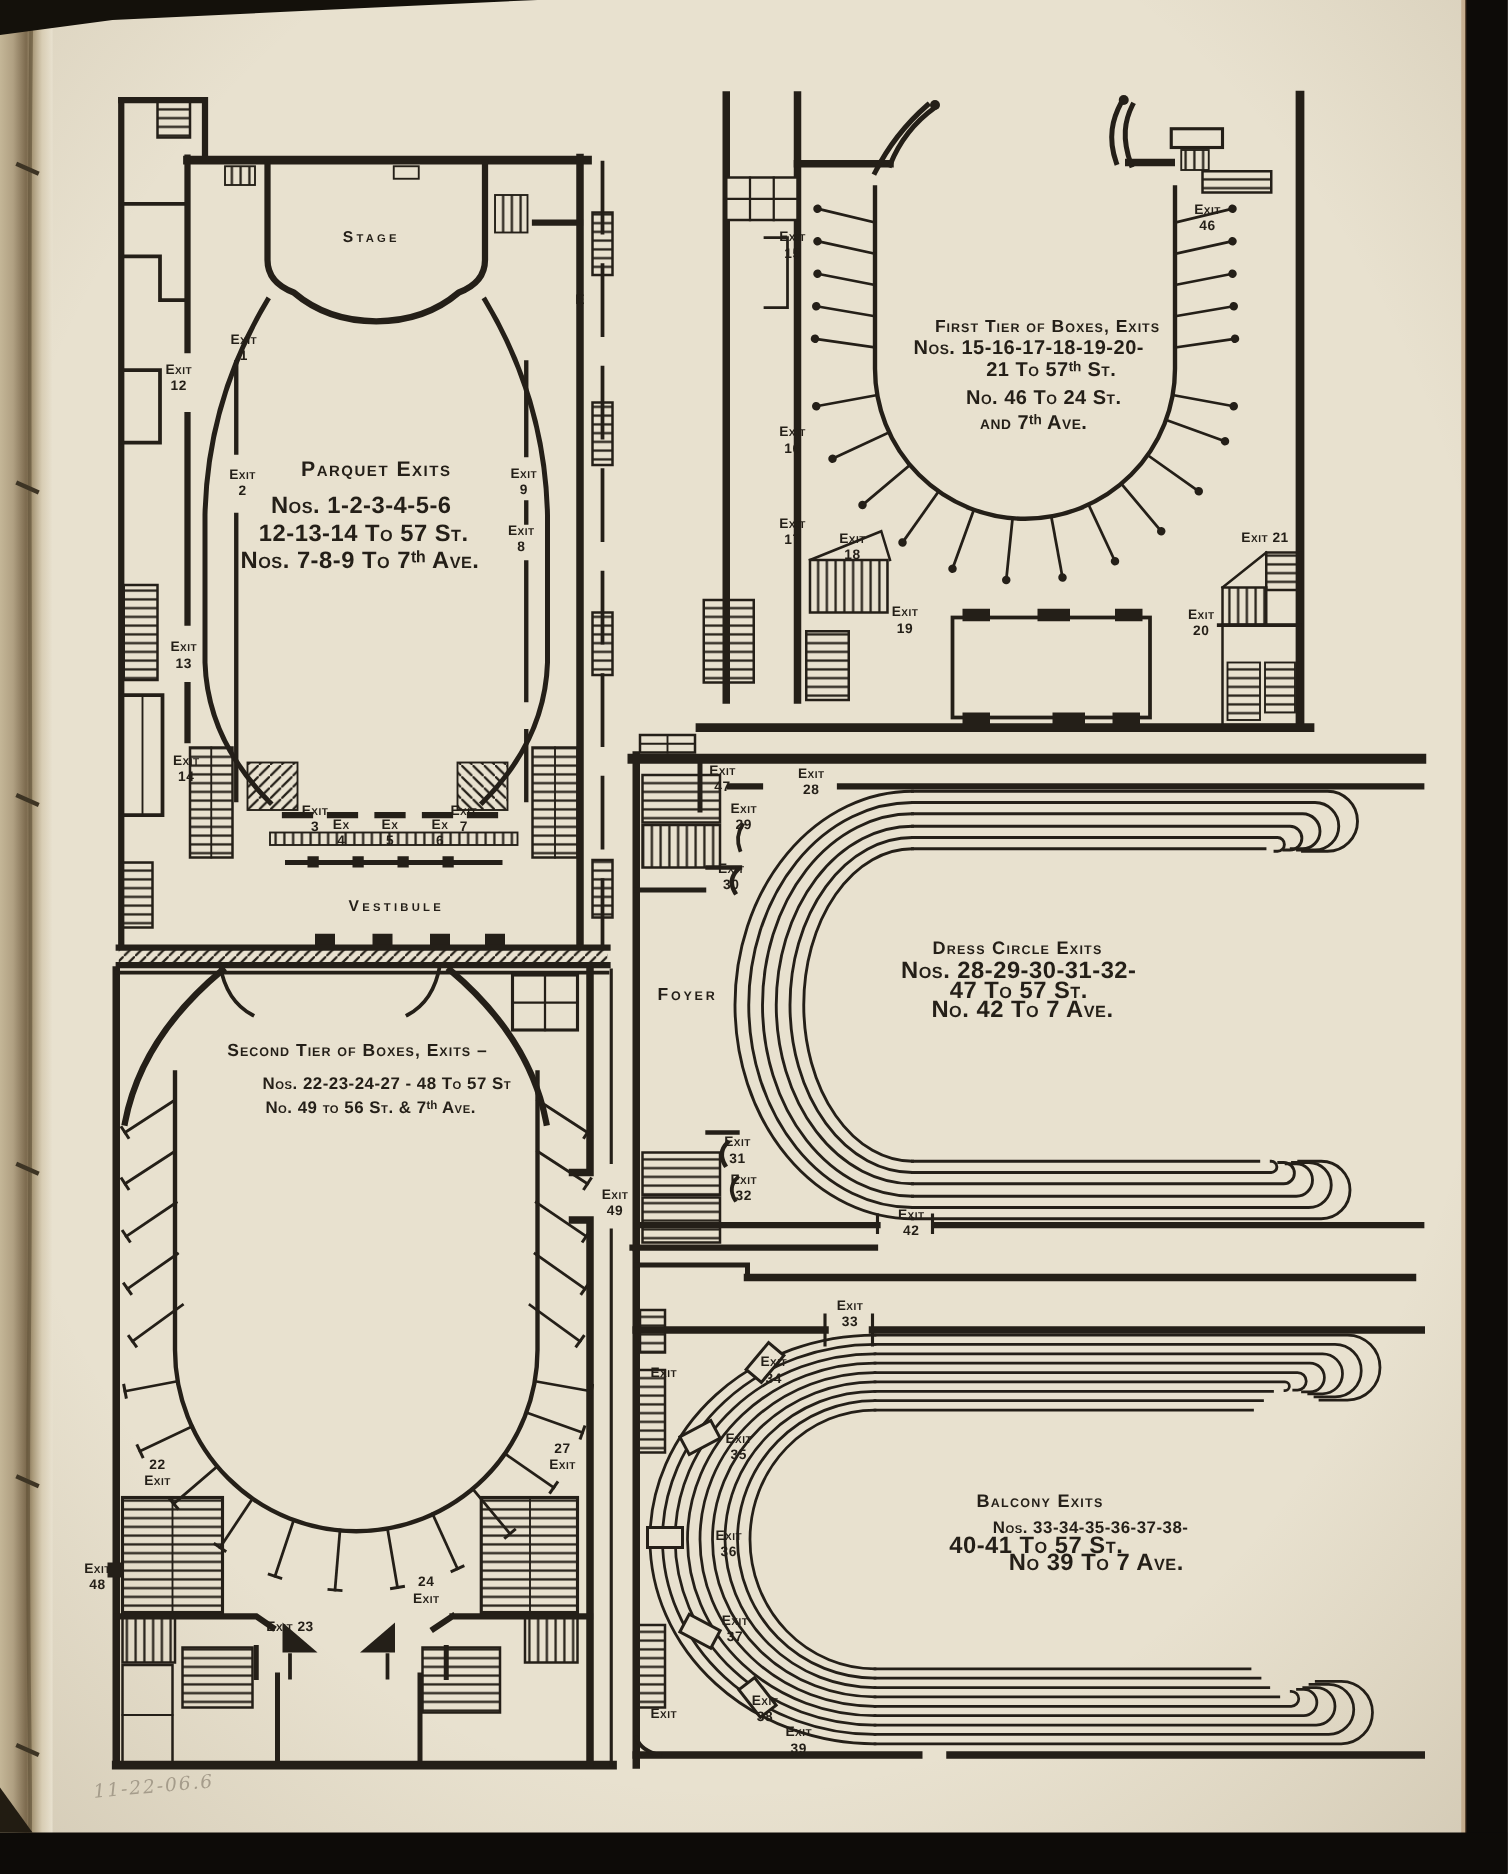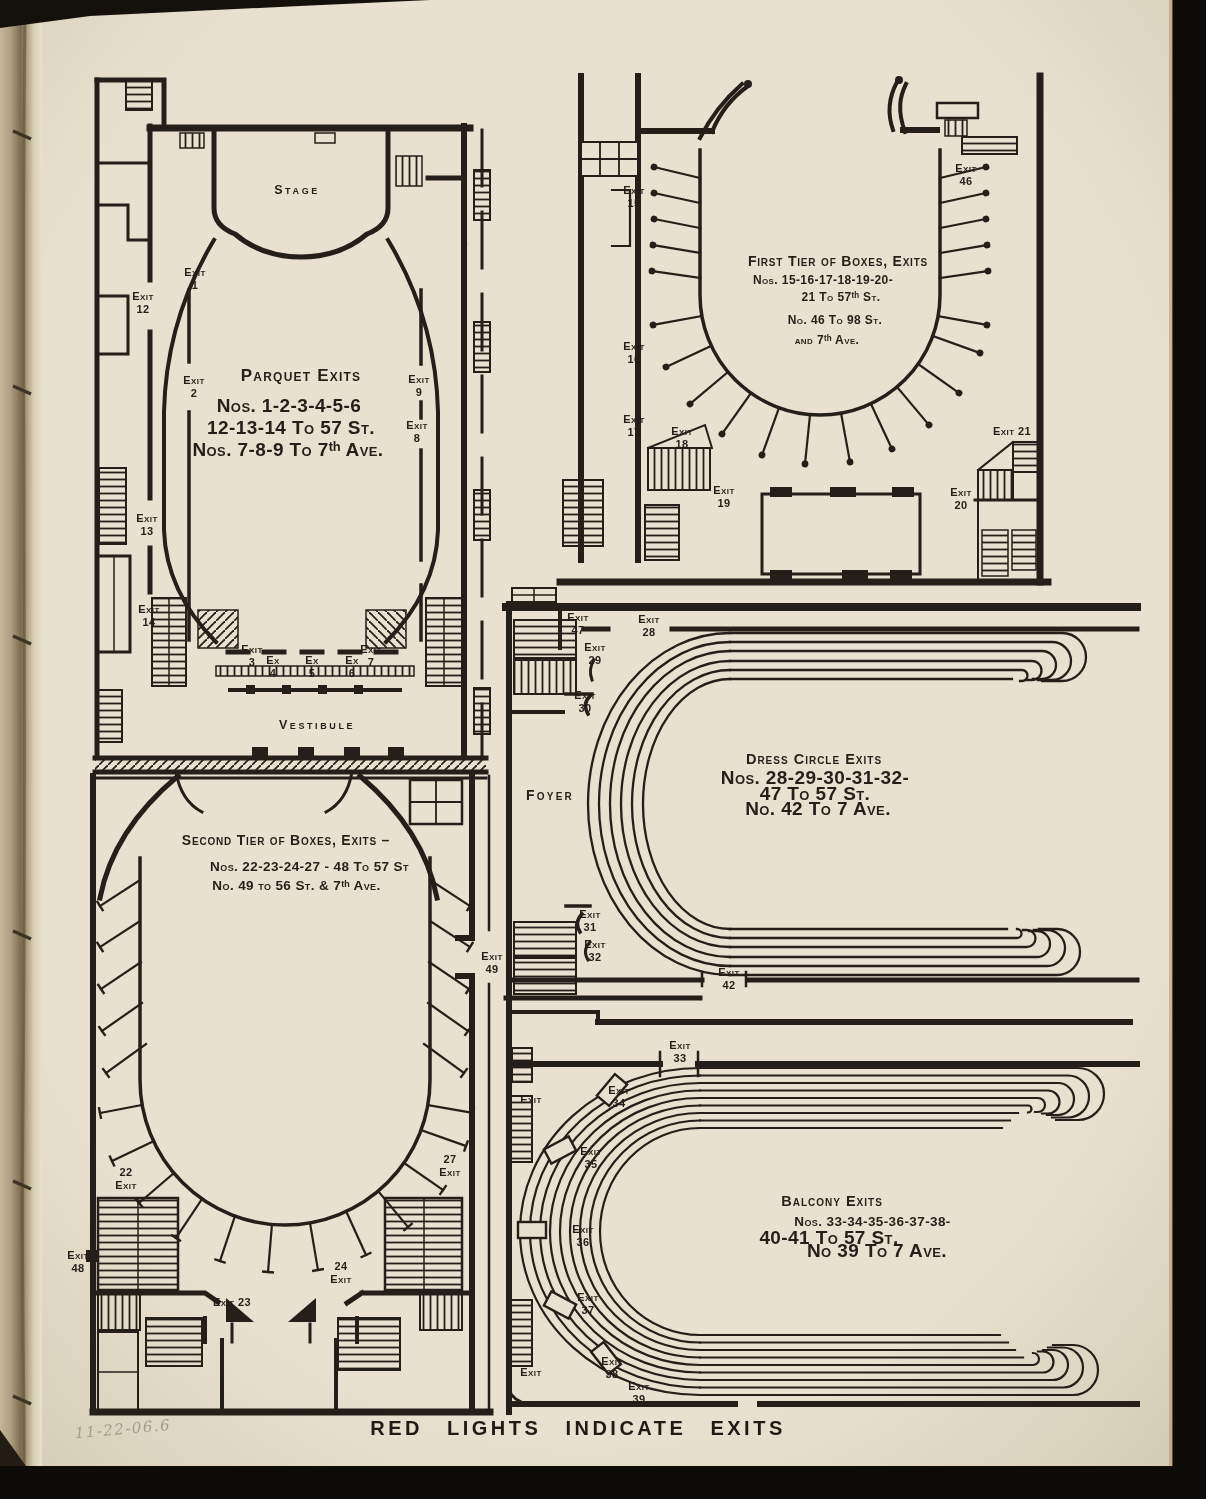--- a/index.html
+++ b/index.html
@@ -11,21 +11,21 @@
 
   .lbl { position:absolute; transform:translate(-50%,-50%);
          font:700 11px "Liberation Sans", sans-serif; font-variant:small-caps;
          color:#241f18; line-height:1.18; text-align:center;
          white-space:pre-line; letter-spacing:.4px; }
   .t15  { font-size:17px; letter-spacing:1.2px; }
   .t145 { font-size:14.5px; letter-spacing:1px; }
   .t14  { font-size:14px; letter-spacing:.8px;text-align:right; }
   .n13  { font-size:19px; }
   .n135 { font-size:13.5px;padding-left:47px; }
-  .n12  { font-size:12px; }
+  .n12  { font-size:16px; }
   .sp   { font-size:12.5px; letter-spacing:2.6px; }
   .foyer{ font-size:14px; letter-spacing:2.2px; }
   .footer { position:absolute; transform:translate(-50%,-50%); white-space:nowrap;
             font:700 20px "Liberation Sans", sans-serif; color:#1f1a14;
             letter-spacing:3.5px; word-spacing:15px; }
   .hand { position:absolute; transform:translate(-50%,-50%) rotate(-5deg);
           font:italic 400 15px "DejaVu Serif", serif; color:#a59c8b;
           letter-spacing:1.5px; white-space:nowrap; }
 </style>
 </head>
@@ -406,21 +406,21 @@
   <div class="lbl" style="left:352px;top:667px">Ex
 6</div>
   <div class="lbl" style="left:371px;top:656px">Exit
 7</div>
   <div class="lbl sp" style="left:317px;top:725px">Vestibule</div>
   <div class="lbl" style="left:464px;top:241px">E</div>
 
   <div class="lbl t14" style="left:838px;top:261px">First Tier of Boxes, Exits</div>
   <div class="lbl n12" style="left:823px;top:280px">Nos. 15-16-17-18-19-20-</div>
   <div class="lbl n12" style="left:841px;top:297px">21 To 57ᵗʰ St.</div>
-  <div class="lbl n12" style="left:835px;top:320px">No. 46 To 98 St.</div>
+  <div class="lbl n12" style="left:835px;top:320px">No. 46 To 24 St.</div>
   <div class="lbl n12" style="left:827px;top:340px">and 7ᵗʰ Ave.</div>
   <div class="lbl" style="left:634px;top:197px">Exit
 15</div>
   <div class="lbl" style="left:966px;top:175px">Exit
 46</div>
   <div class="lbl" style="left:634px;top:353px">Exit
 16</div>
   <div class="lbl" style="left:634px;top:426px">Exit
 17</div>
   <div class="lbl" style="left:682px;top:438px">Exit
@@ -480,17 +480,16 @@
 36</div>
   <div class="lbl" style="left:588px;top:1304px">Exit
 37</div>
   <div class="lbl" style="left:612px;top:1368px">Exit
 38</div>
   <div class="lbl" style="left:639px;top:1393px">Exit
 39</div>
   <div class="lbl" style="left:531px;top:1099px">Exit</div>
   <div class="lbl" style="left:531px;top:1372px">Exit</div>
 
-  <div class="footer" style="left:578px;top:1428px">RED LIGHTS INDICATE EXITS</div>
   <div class="hand" style="left:123px;top:1429px">11-22-06.6</div>
 </div>
 
 </div>
 
 </body></html>

